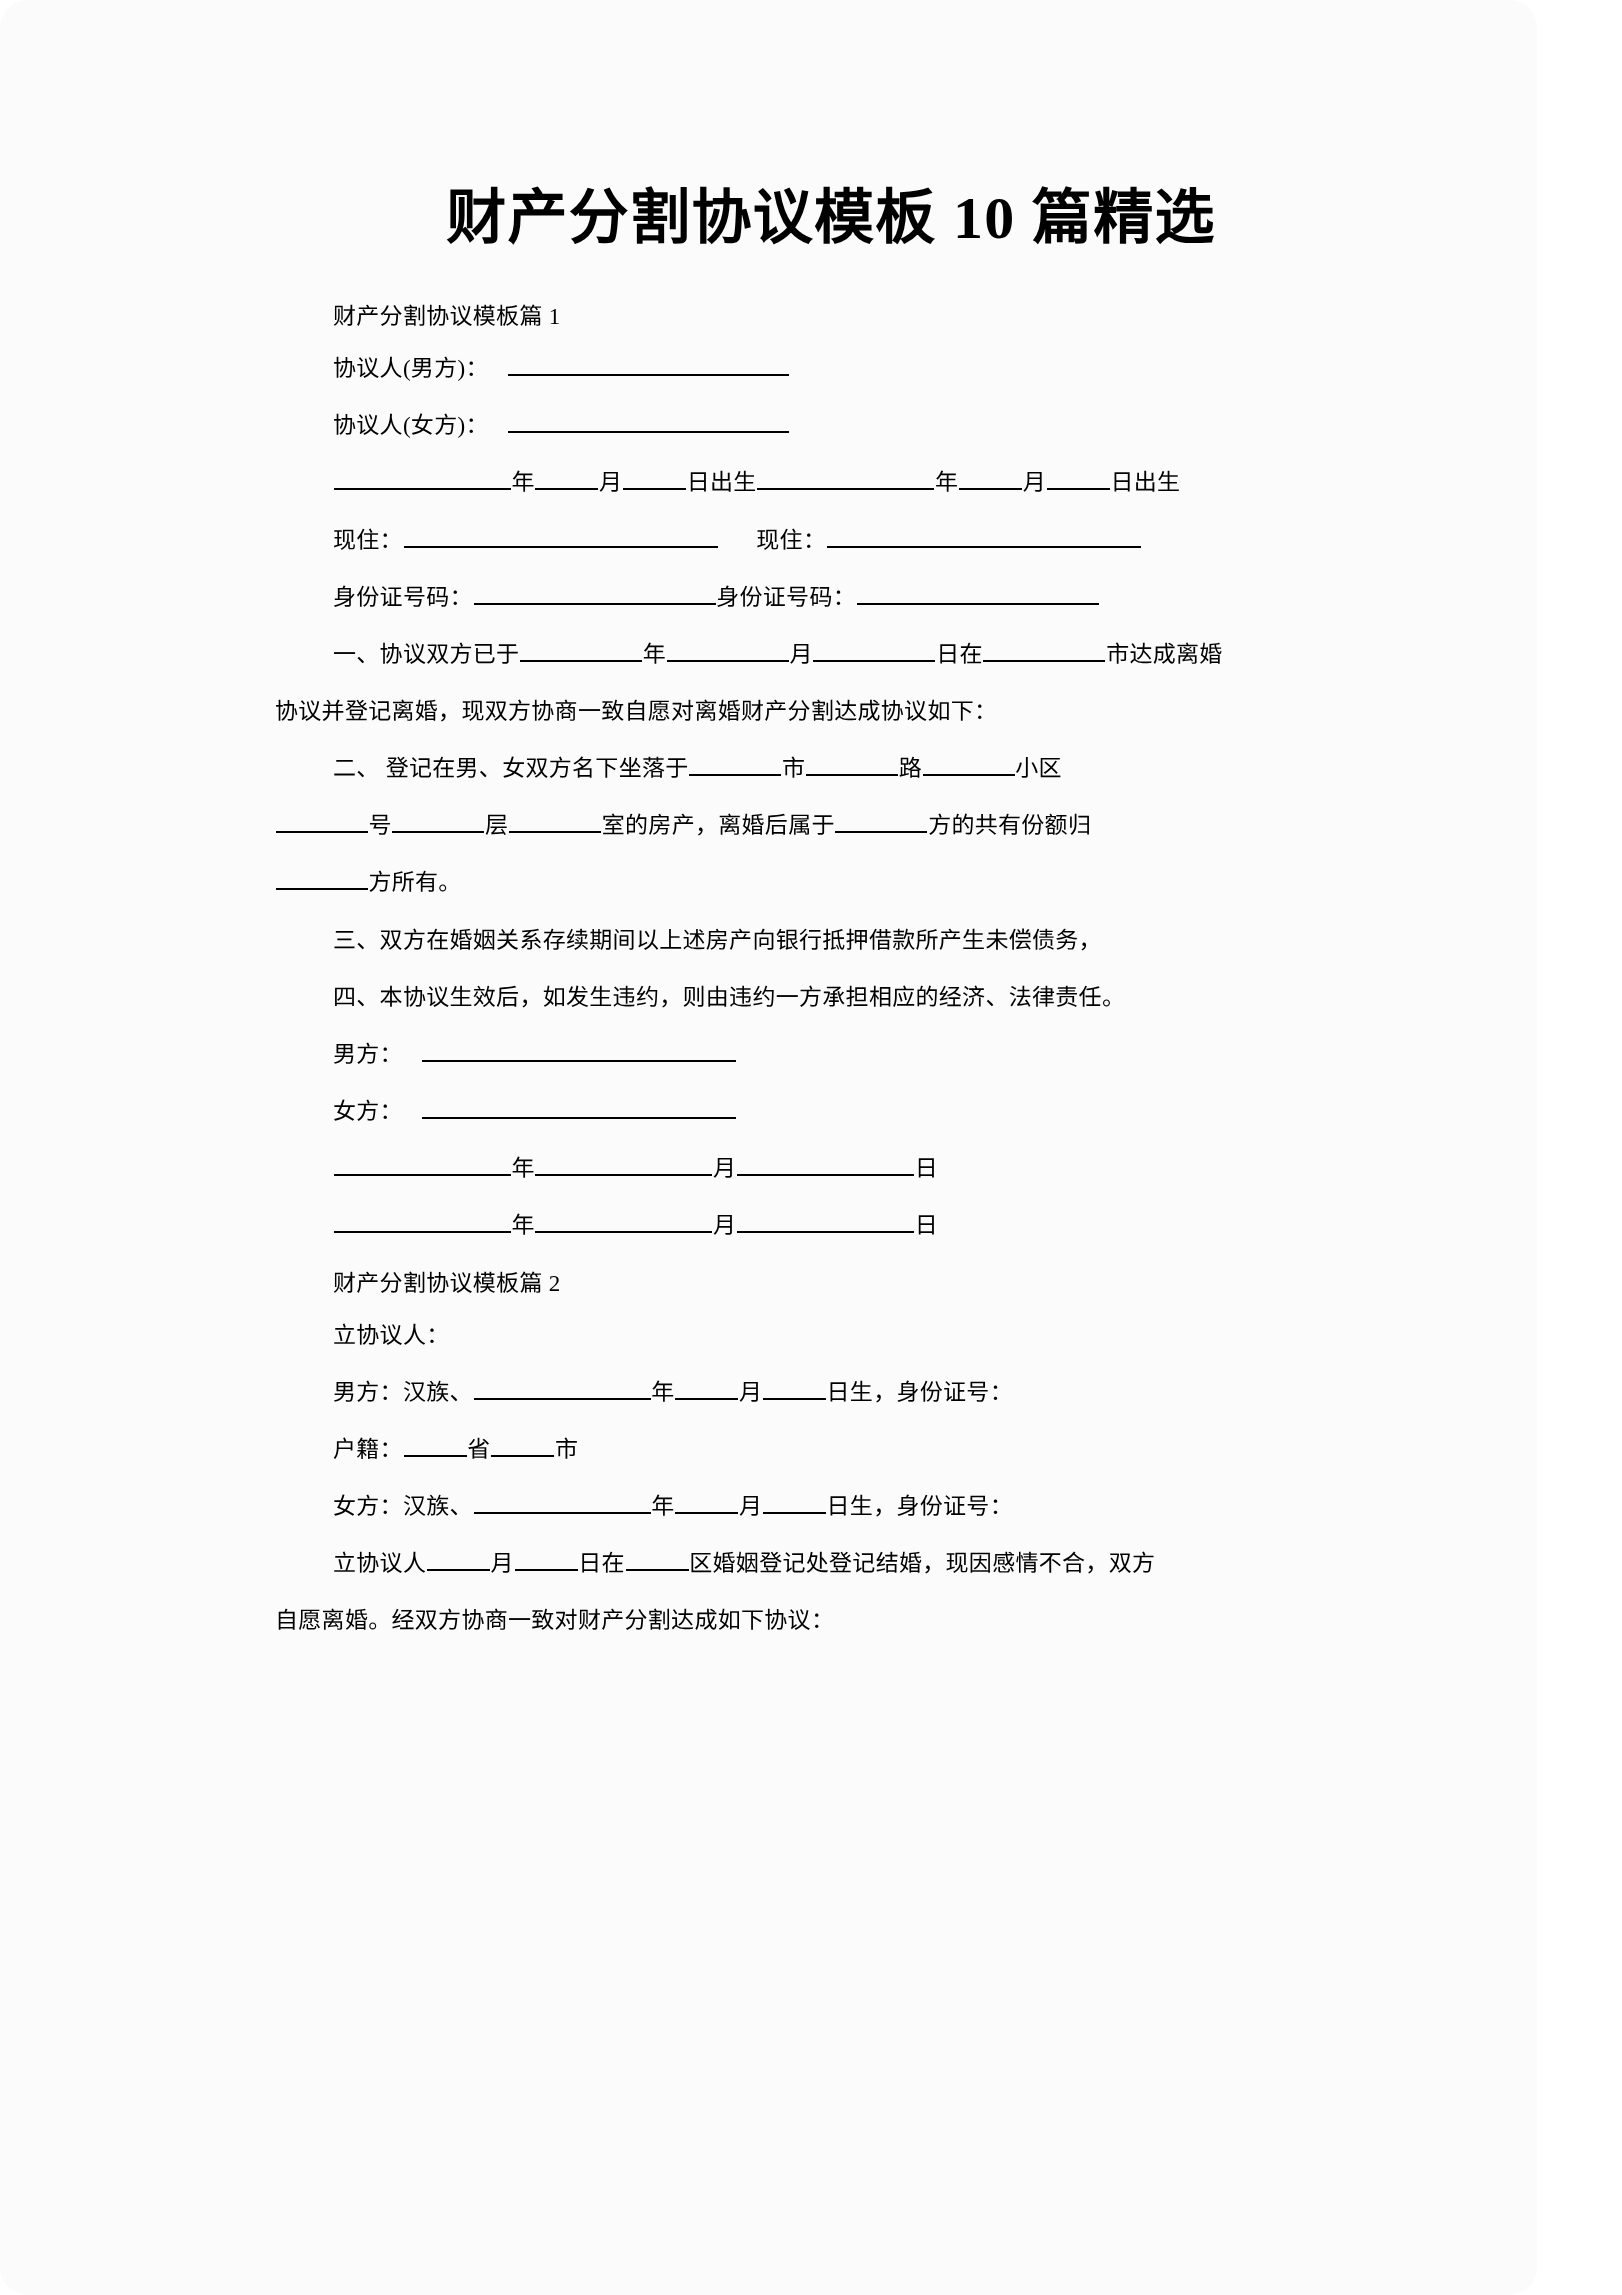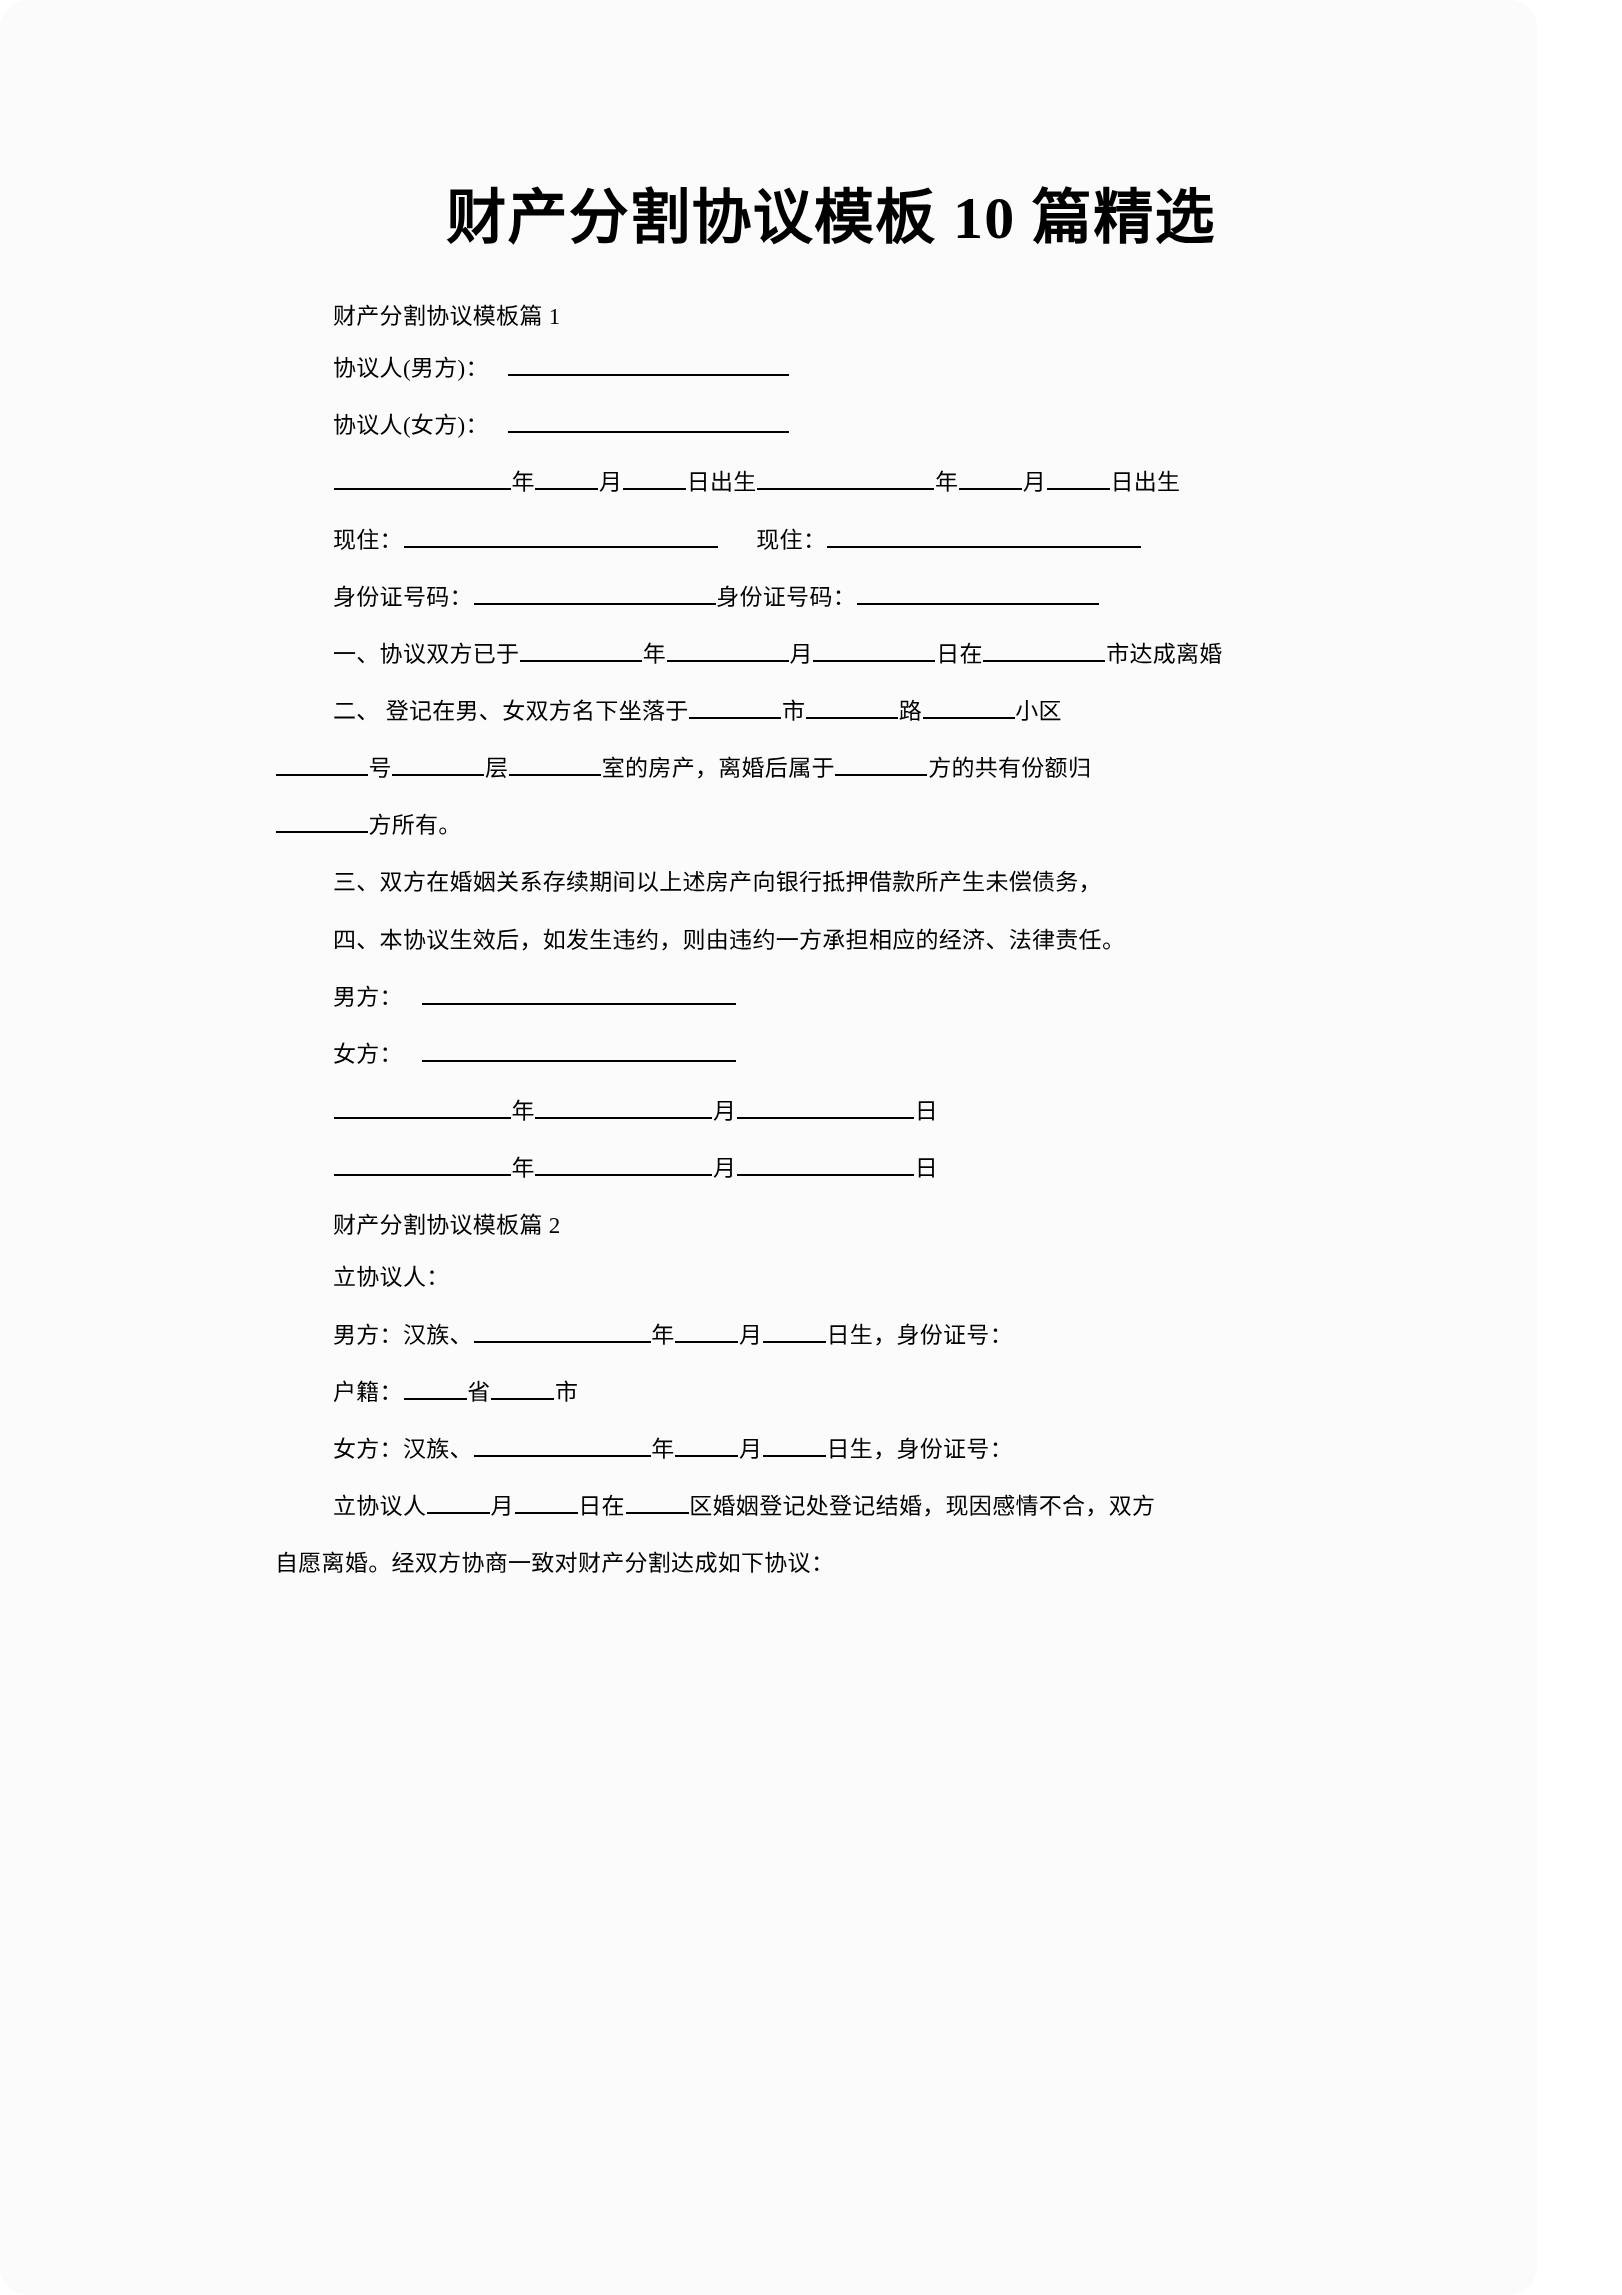--- a/index.html
+++ b/index.html
@@ -101,20 +101,21 @@
       <p class="line indent"><span>协议人(女方)：</span><span class="gap-sm"></span><span class="blank b-sig"></span></p>
 
       <p class="line indent"><span class="blank b-xl"></span><span>年</span><span class="blank b-sm"></span><span>月</span><span class="blank b-sm"></span><span>日出生</span><span class="blank b-xl"></span><span>年</span><span class="blank b-sm"></span><span>月</span><span class="blank b-sm"></span><span>日出生</span></p>
 
       <p class="line indent"><span>现住：</span><span class="blank b-sig2"></span><span class="gap-md"></span><span>现住：</span><span class="blank b-sig2"></span></p>
 
       <p class="line indent"><span>身份证号码：</span><span class="blank b-xxl"></span><span>身份证号码：</span><span class="blank b-xxl"></span></p>
 
       <p class="line flow"><span>一、协议双方已于</span><span class="blank b-lg"></span><span>年</span><span class="blank b-lg"></span><span>月</span><span class="blank b-lg"></span><span>日在</span><span class="blank b-lg"></span><span>市达成离婚</span></p>
 
+      <p class="line flow-cont">协议并登记离婚，现双方协商一致自愿对离婚财产分割达成协议如下：</p>
 
       <p class="line flow"><span>二、 登记在男、女双方名下坐落于</span><span class="blank b-md"></span><span>市</span><span class="blank b-md"></span><span>路</span><span class="blank b-md"></span><span>小区</span></p>
 
       <p class="line flow-cont"><span class="blank b-md"></span><span>号</span><span class="blank b-md"></span><span>层</span><span class="blank b-md"></span><span>室的房产，离婚后属于</span><span class="blank b-md"></span><span>方的共有份额归</span></p>
 
       <p class="line flow-cont"><span class="blank b-md"></span><span>方所有。</span></p>
 
       <p class="line flow">三、双方在婚姻关系存续期间以上述房产向银行抵押借款所产生未偿债务，</p>
 
 

